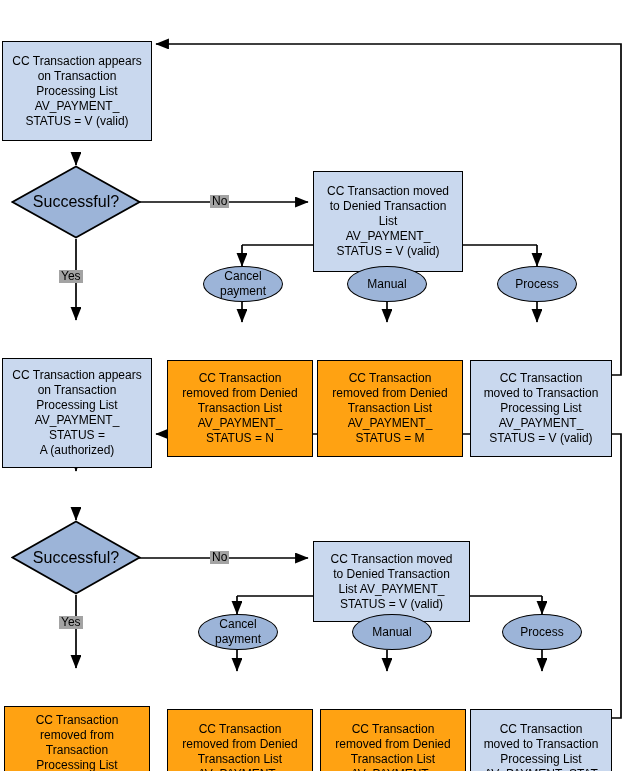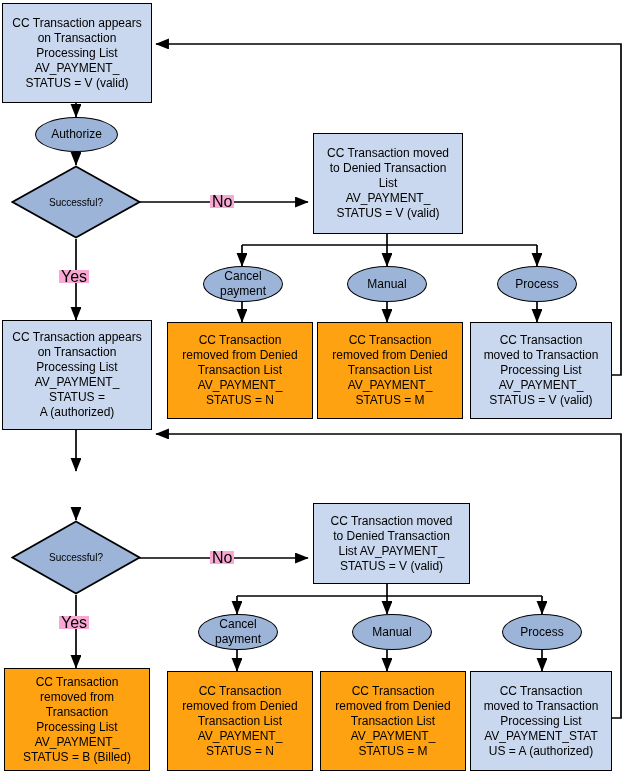--- a/index.html
+++ b/index.html
@@ -31,20 +31,21 @@
     align-items: center;
     justify-content: center;
     text-align: center;
     color: #000000;
     font-size: 12px;
     line-height: 15px;
     z-index: 3;
   }
   .rect {
     border: 1.5px solid #000000;
+    margin-top: 38px;
   }
   .rect.blue  { background: #c9d8ee; }
   .rect.orange{ background: #ffa212; }
   .node .txt {
     display: block;
     padding: 0 3px;
     white-space: pre-line;
   }
   .ellipse {
     background: #9cb4d8;
@@ -58,28 +59,28 @@
   .diamond-wrap svg { display: block; }
   .diamond-label {
     position: absolute;
     left: 0;
     top: 0;
     width: 100%;
     height: 100%;
     display: flex;
     align-items: center;
     justify-content: center;
-    font-size: 10px;
-    color: #000000;
-  }
-  .edge-label {
-    position: absolute;
     font-size: 16px;
     color: #000000;
-    background: #f9a8d4;
+  }
+  .edge-label {
+    position: absolute;
+    font-size: 12px;
+    color: #000000;
+    background: #a3a3a3;
     padding: 0 2px;
     z-index: 4;
     line-height: 13px;
   }
 </style>
 </head>
 <body>
 
 <div id="canvas">
 
@@ -134,23 +135,20 @@
   </svg>
 
   <div class="node rect blue" style="left:2px; top:3px; width:150px; height:100px;">
     <span class="txt">CC Transaction appears
 on Transaction
 Processing List
 AV_PAYMENT_
 STATUS = V (valid)</span>
   </div>
 
-  <div class="node ellipse" style="left:35px; top:117px; width:83px; height:35px;">
-    <span class="txt">Authorize</span>
-  </div>
 
   <div class="diamond-wrap" style="left:11px; top:165px; width:130px; height:74px;">
     <svg width="130" height="74" viewBox="0 0 130 74" xmlns="http://www.w3.org/2000/svg">
       <polygon points="65,1.5 128.5,37 65,72.5 1.5,37" fill="#9cb4d8" stroke="#000000" stroke-width="1.7"></polygon>
     </svg>
     <div class="diamond-label">Successful?</div>
   </div>
 
   <div class="edge-label" style="left:210px; top:195px;">No</div>
   <div class="edge-label" style="left:59px; top:270px;">Yes</div>

